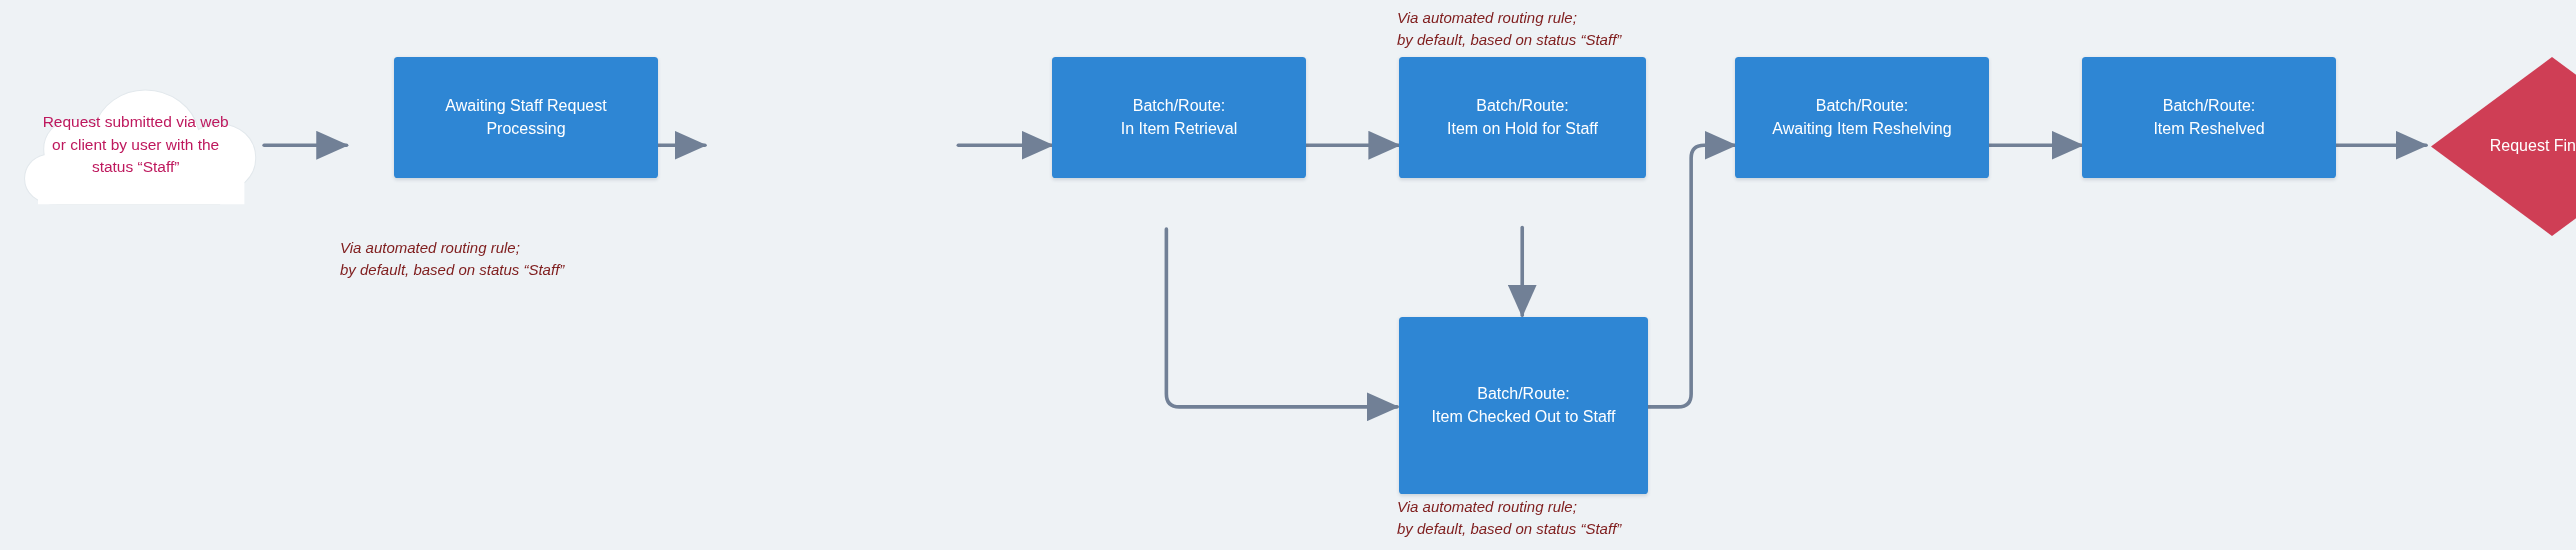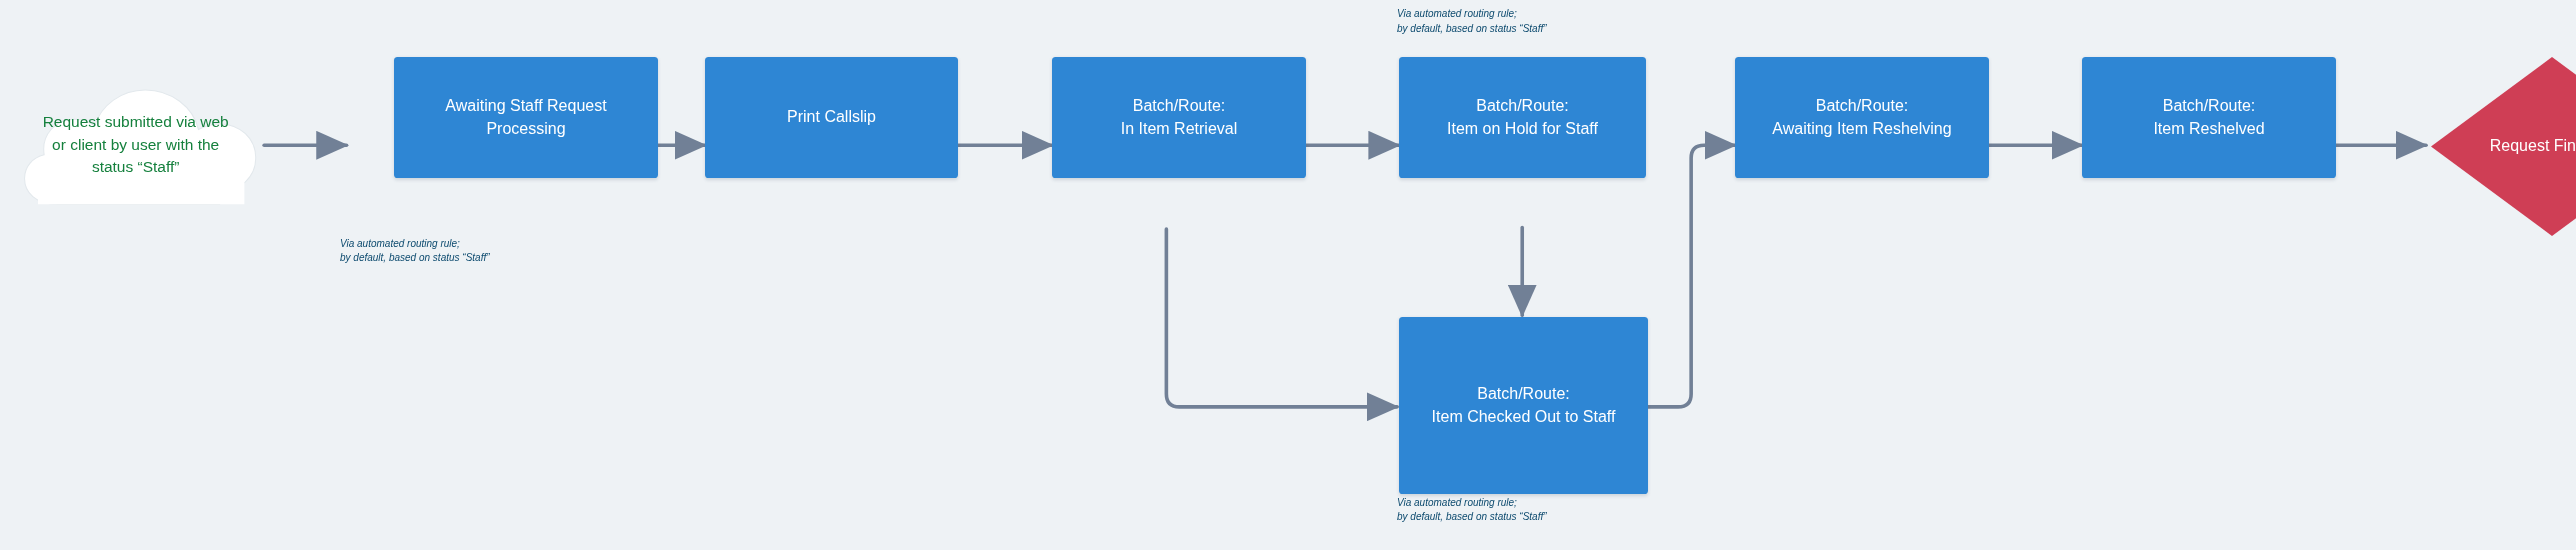--- a/index.html
+++ b/index.html
@@ -51,44 +51,44 @@
   }
   .terminator {
     background: #cf3e55;
     color: #ffffff;
     font-size: 16px;
     line-height: 1.4;
     clip-path: polygon(50% 0%, 100% 50%, 50% 100%, 0% 50%);
     filter: drop-shadow(0 1.5px 3.1px rgba(40,60,90,0.18));
   }
   .cloud {
-    color: #15803d;
+    color: #be185d;
     font-size: 15.5px;
     line-height: 1.45;
   }
   .cloud .cloud-svg {
     position: absolute;
     left: 0;
     top: 0;
     width: 100%;
     height: 100%;
   }
   .cloud .label {
     position: relative;
     z-index: 2;
     display: block;
     width: 84%;
     white-space: pre-line;
   }
   .caption {
     position: absolute;
-    font-size: 10px;
+    font-size: 15px;
     line-height: 1.44;
     font-style: italic;
-    color: #0c4a6e;
+    color: #7f1d1d;
     white-space: pre-line;
   }
 </style>
 </head>
 <body>
 
 <div id="canvas">
 
   <svg id="edges" viewBox="0 0 5212 1068" xmlns="http://www.w3.org/2000/svg">
     <defs>
@@ -130,23 +130,20 @@
   </div>
 
   <div class="node proc" style="left:346px; top:57px; width:264px; height:121px;margin-left:48px;">
     <span class="label">Awaiting Staff Request
 Processing</span>
   </div>
 
   <div class="caption" style="left:340px; top:237px; width:319px;">Via automated routing rule;
 by default, based on status “Staff”</div>
 
-  <div class="node proc" style="left:705px; top:57px; width:253px; height:121px;">
-    <span class="label">Print Callslip</span>
-  </div>
 
   <div class="node proc" style="left:1052px; top:57px; width:254px; height:121px;">
     <span class="label">Batch/Route:
 In Item Retrieval</span>
   </div>
 
   <div class="caption" style="left:1397px; top:7.2px; width:330px;">Via automated routing rule;
 by default, based on status “Staff”</div>
 
   <div class="node proc" style="left:1399px; top:57px; width:247px; height:121px;">

